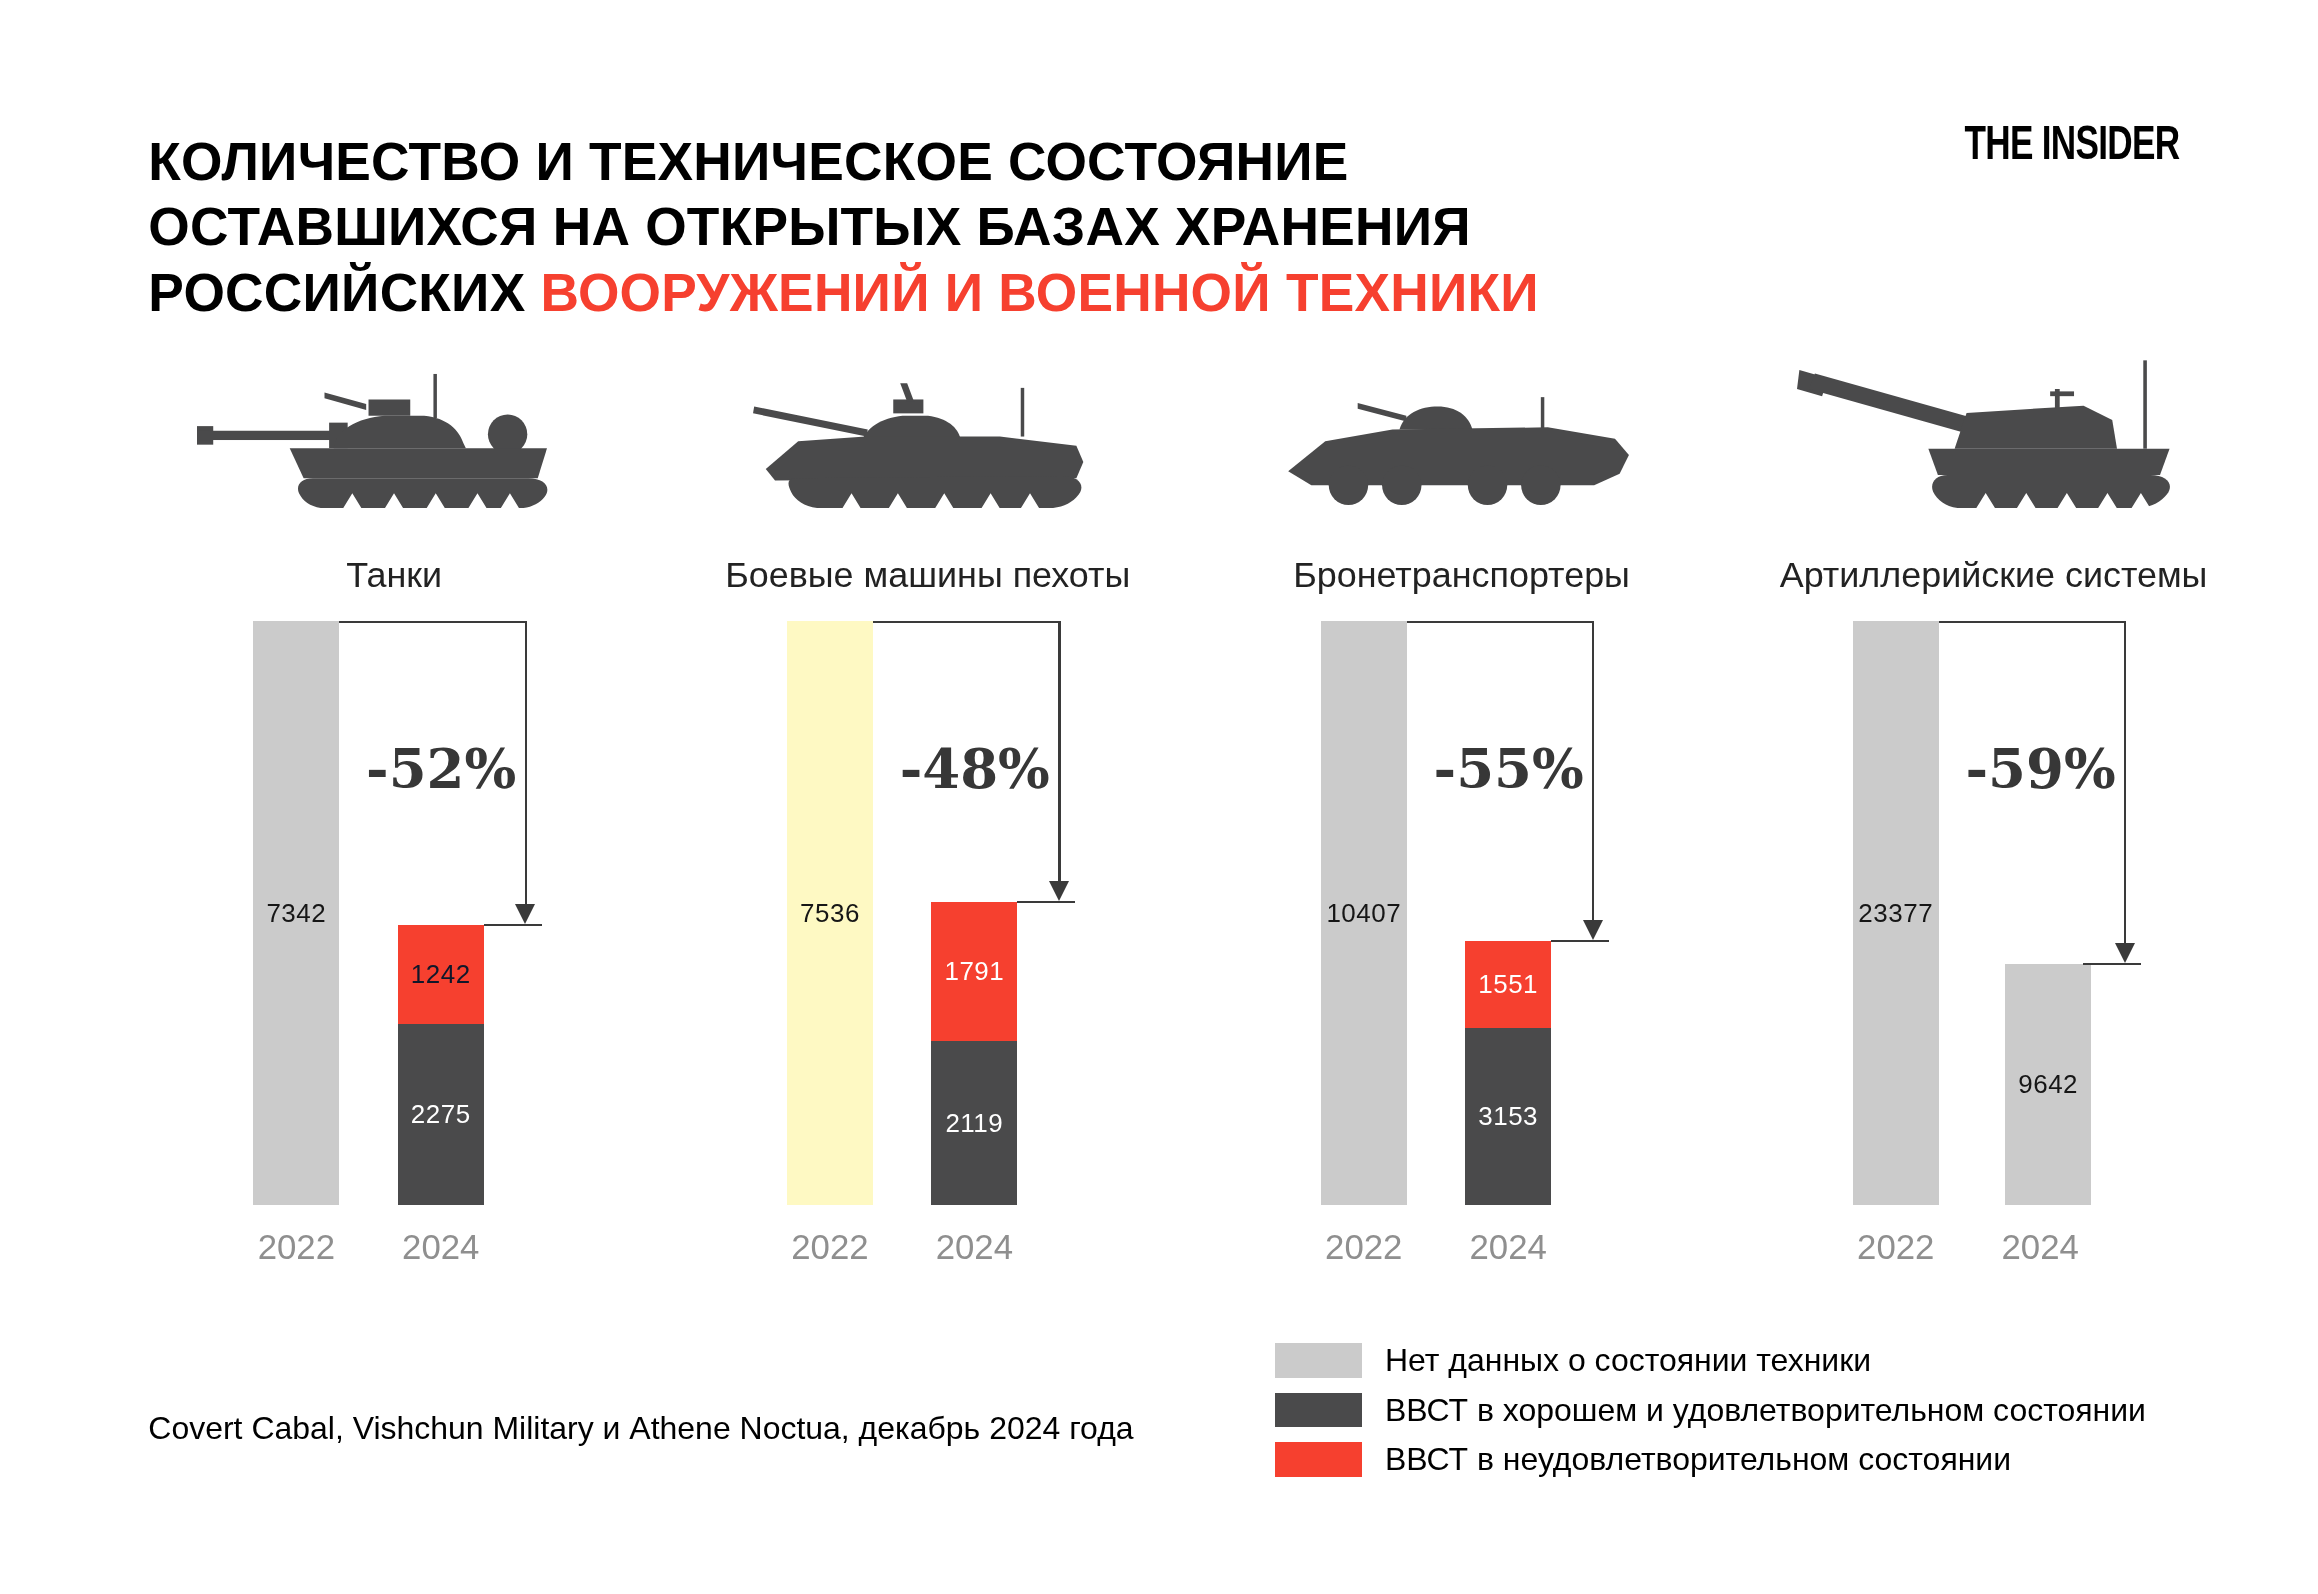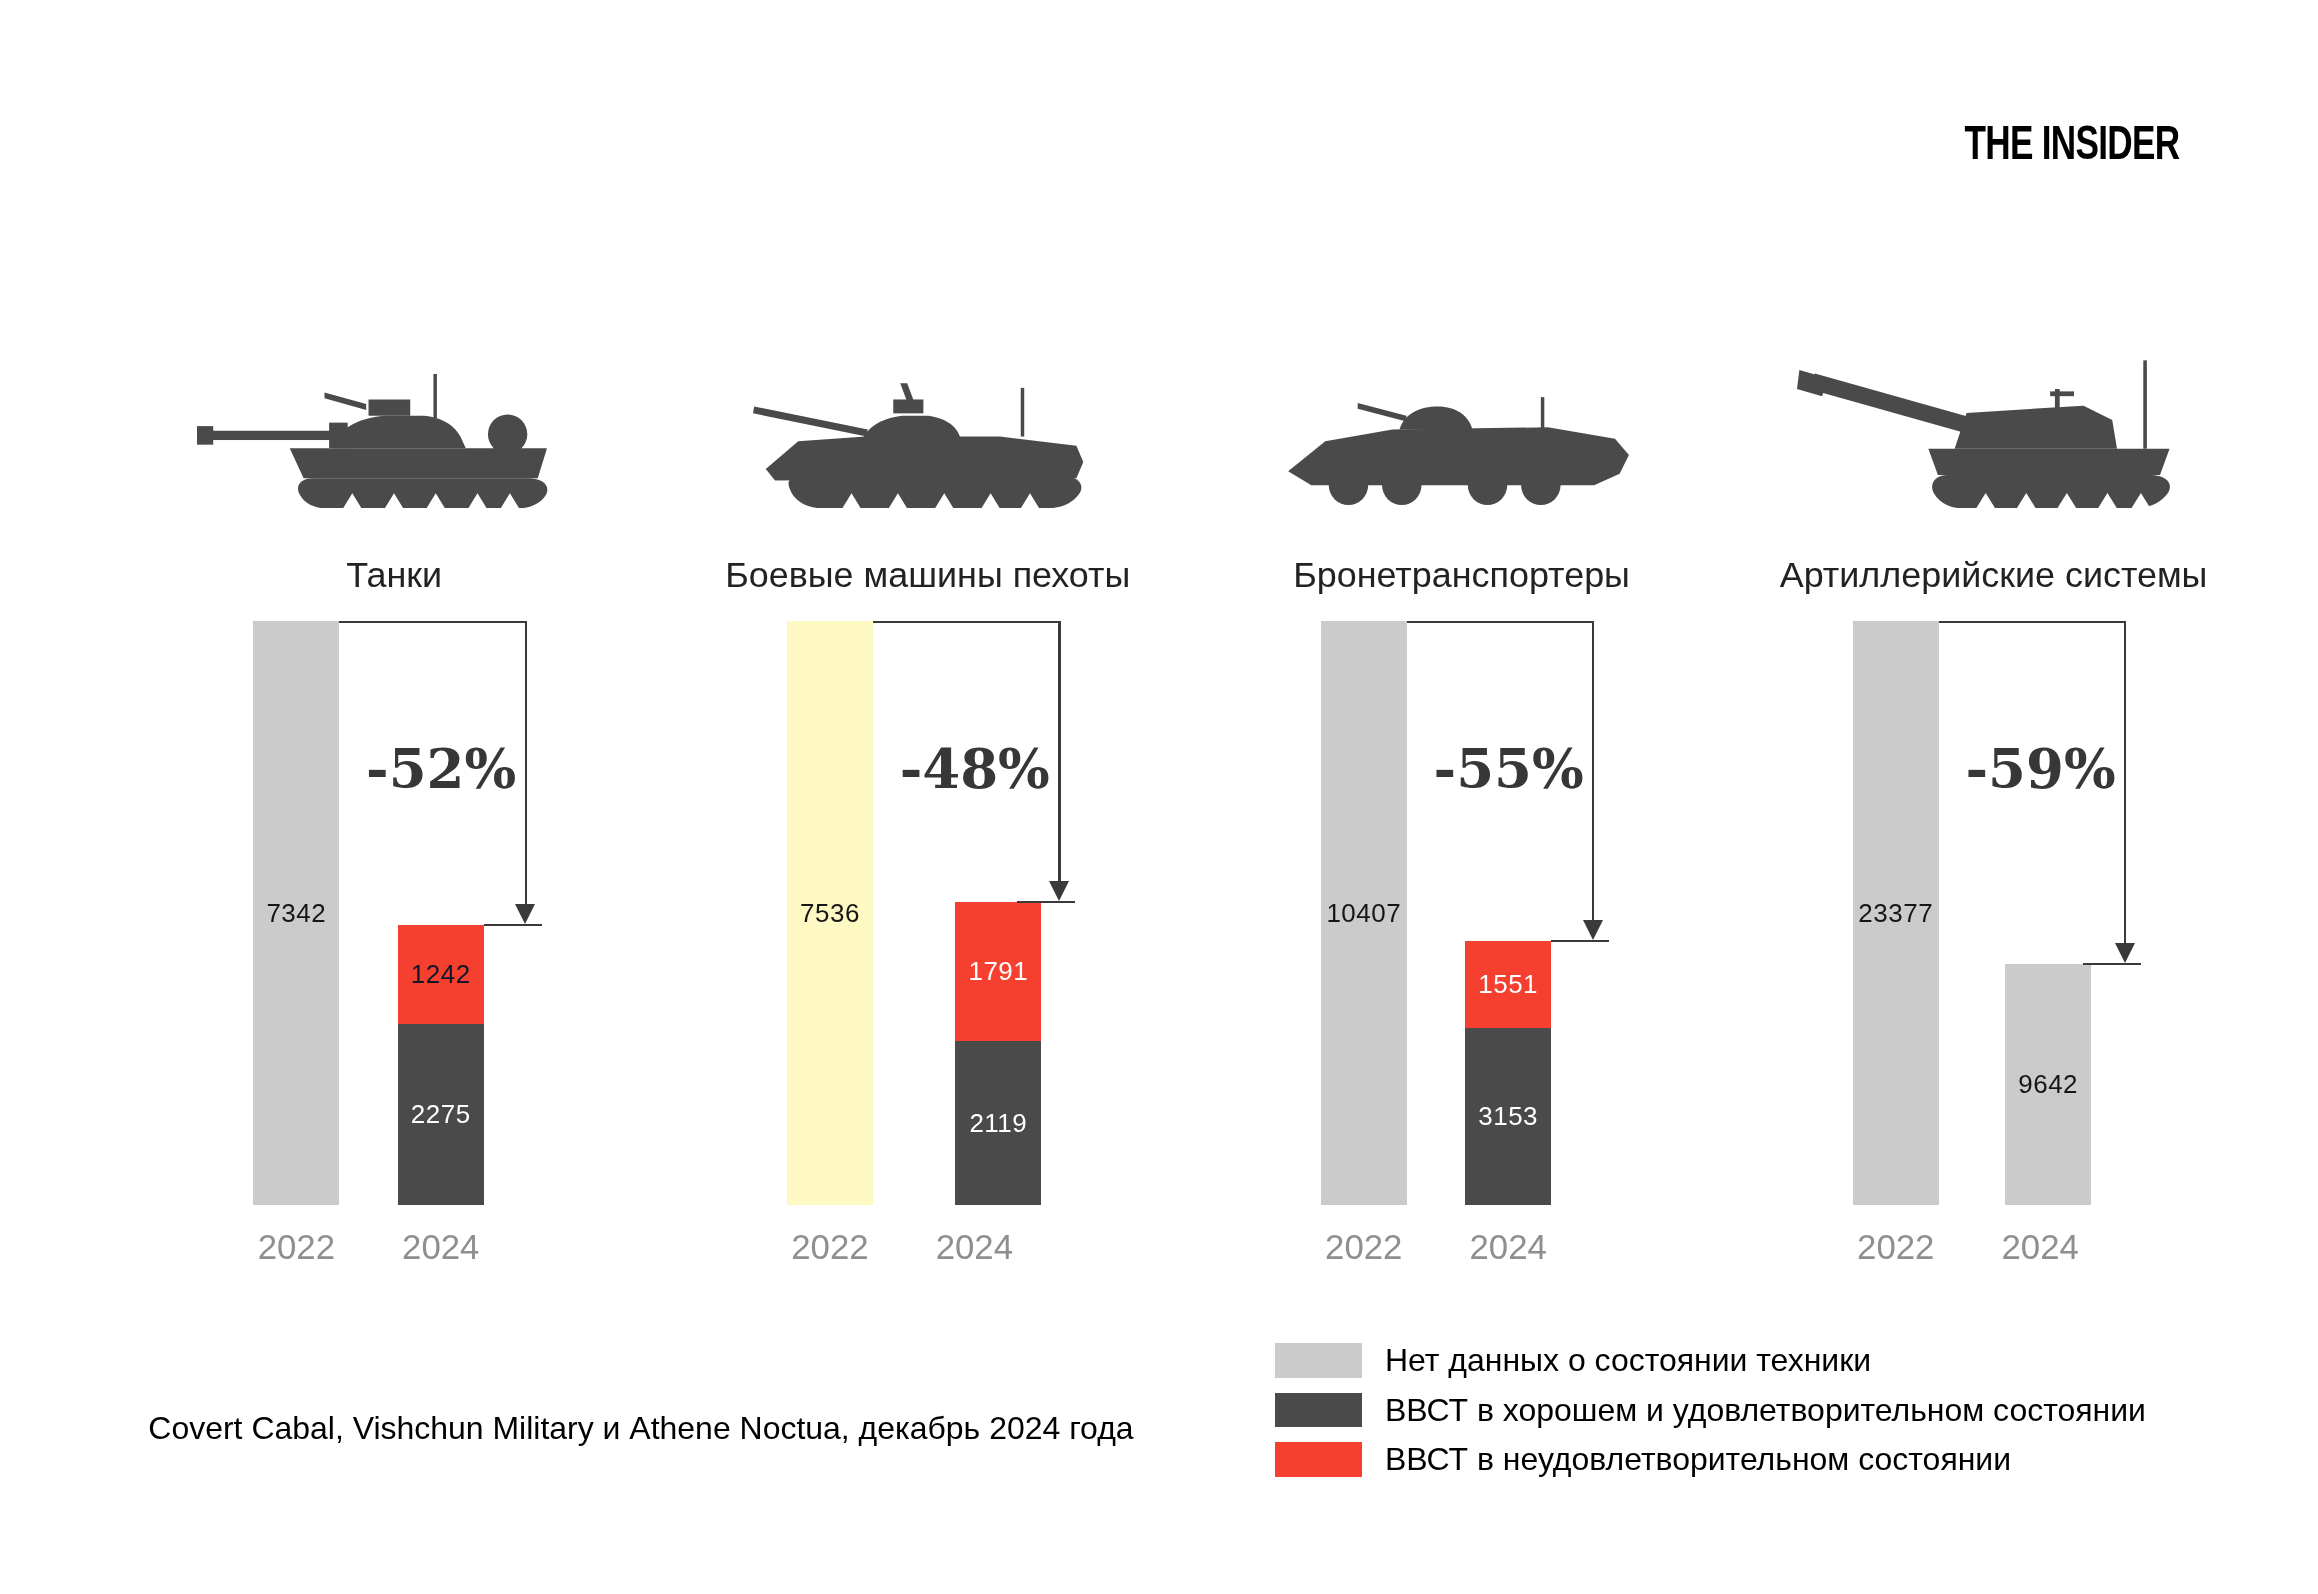--- a/index.html
+++ b/index.html
@@ -58,20 +58,25 @@
 
   
   .source{position:absolute;left:6.4vw;top:60.8vw;font-size:1.38vw;color:#000;}
   .source div{line-height:1.68vw;margin-bottom:0.45vw;}
 </style>
 </head>
 <body>
 
 <div class="canvas">
 
+  <div class="title">
+    <div>КОЛИЧЕСТВО И ТЕХНИЧЕСКОЕ СОСТОЯНИЕ</div>
+    <div>ОСТАВШИХСЯ НА ОТКРЫТЫХ БАЗАХ ХРАНЕНИЯ</div>
+    <div><span>РОССИЙСКИХ </span><span class="red accent-red" style="color: rgb(246, 64, 47);">ВООРУЖЕНИЙ И ВОЕННОЙ ТЕХНИКИ</span></div>
+  </div>
   <div class="logo">THE INSIDER</div>
 
   <main class="charts">
 
     <section class="group">
       <div class="icon-box">
         <svg viewBox="0 0 340 118" preserveAspectRatio="xMidYMax meet" fill="#4a4a4b" aria-hidden="true">
           <rect x="0" y="47" width="14" height="16"></rect>
           <rect x="0" y="51" width="122" height="8"></rect>
           <rect x="114" y="44" width="16" height="22"></rect>
@@ -116,21 +121,21 @@
           <rect x="250" y="8" width="3" height="42"></rect>
           <path d="M30 78 L58 54 L116 50 L232 50 L298 58 L304 72 L298 86 L38 88 Z"></path>
           <path d="M54 86 L286 84 C300 84 306 92 300 100 C294 108 284 112 272 112 L80 112 C66 112 56 106 52 98 C49 92 48 87 54 86 Z"></path>
           <path fill="#ffffff" d="M96 112 l8 -13 l8 13 z M136 112 l8 -13 l8 13 z M176 112 l8 -13 l8 13 z M216 112 l8 -13 l8 13 z M250 112 l8 -13 l8 13 z"></path>
         </svg>
       </div>
       <div class="cat-label">Боевые машины пехоты</div>
       <div class="bar bar2022" style="background: #fef9c3;">
         <span class="value">7536</span>
       </div>
-      <div class="bar bar2024" style="height: 13.0852vw; margin-left: 24px;">
+      <div class="bar bar2024" style="height: 13.0852vw;">
           <div class="seg" style="height: 5.99377vw; background: rgb(246, 64, 47);">
             <span class="value" style="color: rgb(255, 255, 255);">1791</span>
           </div>
           <div class="seg" style="height: 7.09145vw; background: rgb(74, 74, 75);">
             <span class="value" style="color: rgb(255, 255, 255);">2119</span>
           </div>
         </div>
       <div class="top-line" style="width: 8.1vw;"></div>
       <div class="v-line" style="left: 11.7vw; height: 11.2848vw;"></div>
       <div class="head" style="left: 11.3vw; top: 11.2348vw;"></div>

